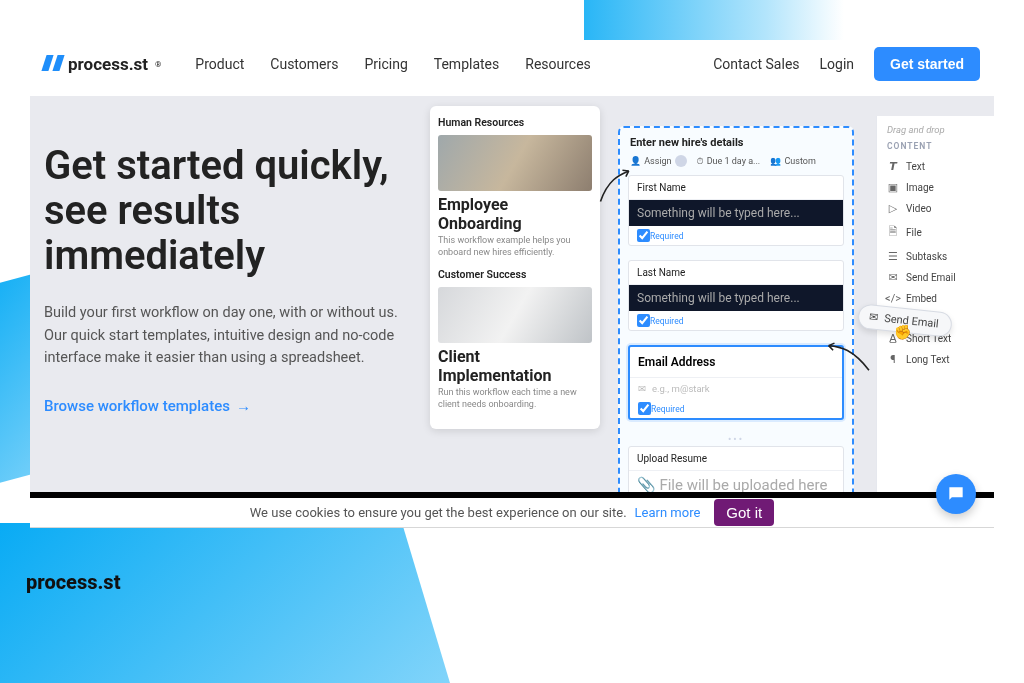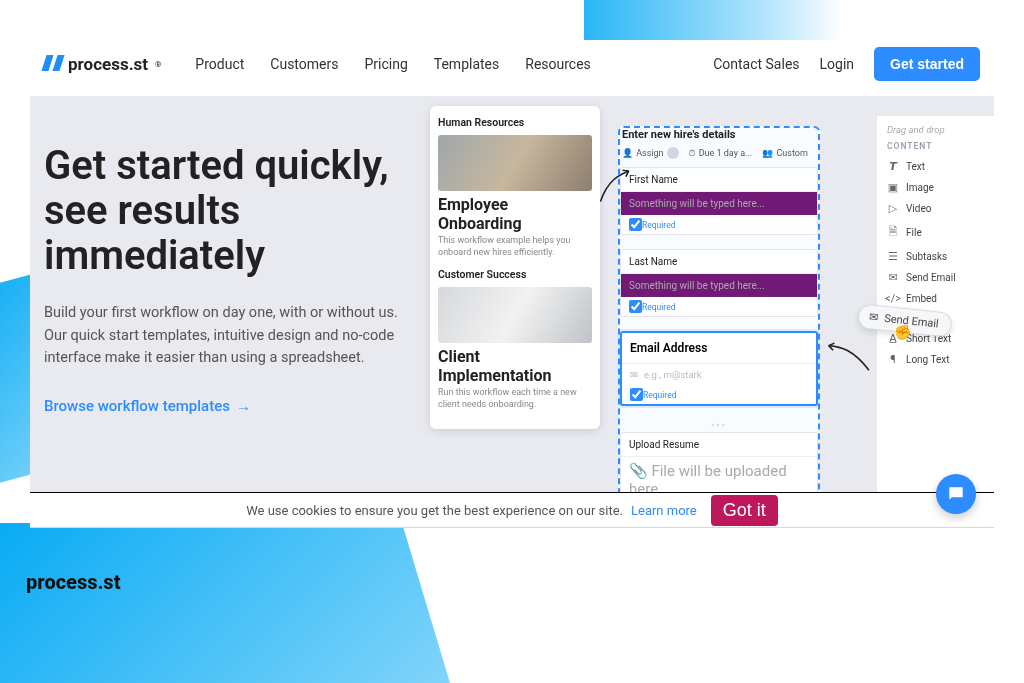--- a/index.html
+++ b/index.html
@@ -95,32 +95,32 @@
   .tmpl-img {
     width: 100%; height: 56px; border-radius: 3px;
     background: linear-gradient(120deg, #9fa8ab, #c7b79d, #8d7e6f);
     margin-bottom: 4px;
   }
   .tmpl-title { font-weight: 700; font-size: 16px; color: #222; margin-bottom: 2px; }
   .tmpl-desc { font-size: 9px; color: #888; line-height: 1.3; }
 
   
   .form-col {
-    position: absolute; left: 588px; top: 30px; width: 202px; bottom: -20px;
+    position: absolute; left: 588px; top: 30px; width: 236px; bottom: -20px;
     border: 2px dashed #2d8cff; border-radius: 6px;
     background: #f8fcff;
-    font-size: 10px;
+    padding: 8px; font-size: 10px;
   }
   .form-title { font-weight: 700; color: #222; font-size: 11px; margin-bottom: 6px; padding: 0 2px; }
   .meta-row { display: flex; gap: 10px; color: #555; font-size: 9px; margin-bottom: 8px; padding: 0 2px; align-items: center; }
   .meta-row span { display: inline-flex; align-items: center; gap: 3px; }
   .avatar-dot { width: 12px; height: 12px; border-radius: 50%; background: #cfd6e6; display: inline-block; }
   .field-block { background: #fff; border: 1px solid #e1e4ea; border-radius: 3px; margin-bottom: 14px; overflow: hidden; }
   .field-label { padding: 6px 8px; font-size: 10px; color: #222; border-bottom: 1px solid #eef0f4; }
-  .field-input { padding: 6px 8px; font-size: 10px; color: #aaa; background: #701a75; }
+  .field-input { padding: 6px 8px; font-size: 12px; color: #aaa; background: #0f172a; }
   .field-req { padding: 3px 8px; font-size: 8.5px; color: #2d8cff; display: flex; align-items: center; gap: 0; }
   .field-req input { accent-color: #2d8cff; }
   .field-active { border: 2px solid #2d8cff; box-shadow: 0 0 0 2px rgba(45,140,255,0.15); }
   .email-label { font-weight: 600; padding: 8px; font-size: 12px; }
   .email-row { display: flex; align-items: center; gap: 6px; padding: 5px 8px; color: #bbb; font-size: 9.5px; border-top: 1px solid #eef0f4;}
   .spacer-dots { height: 4px; margin: 8px auto; width: 20px; text-align: center; color: #cfd6e6; letter-spacing: 2px; font-size: 10px; }
   .file-msg { padding: 5px 8px; font-size: 15px; color: #aaa; }
 
   
   .palette-col {
@@ -146,28 +146,28 @@
     position: absolute; right: 82px; top: 228px; z-index: 9; font-size: 14px;
   }
 
   
   .arrow1 { position: absolute; left: 566px; top: 72px; z-index: 6; transform: rotate(-12deg); }
   .arrow2 { position: absolute; left: 796px; top: 242px; z-index: 6; transform: rotate(-5deg) scaleX(-1); }
 
   
   .cookie-bar {
     position: absolute; left: 30px; right: 30px; top: 492px; height: 36px;
-    background: #fff; border-top: 1px solid #000000; border-bottom: 1px solid #d7d7d7;
+    background: #fff; border-top: 6px solid #000000; border-bottom: 1px solid #d7d7d7;
     display: flex; align-items: center; justify-content: center; gap: 8px;
     font-size: 13px; color: #555; z-index: 4;
   }
   .cookie-bar a { color: #2d8cff; text-decoration: none; cursor: pointer; }
   .cookie-bar button {
-    background: #be185d; color: #fff; border: none; border-radius: 4px;
-    padding: 5px 12px; font-size: 18px; cursor: pointer; margin-left: 6px;
+    background: #701a75; color: #fff; border: none; border-radius: 4px;
+    padding: 5px 12px; font-size: 15px; cursor: pointer; margin-left: 6px;
   }
 
   
   .caption {
     position: absolute; left: 26px; top: 570px; z-index: 6;
     font-size: 20px; font-weight: 800; color: #111;
   }
 
   
   .chat-fab {

